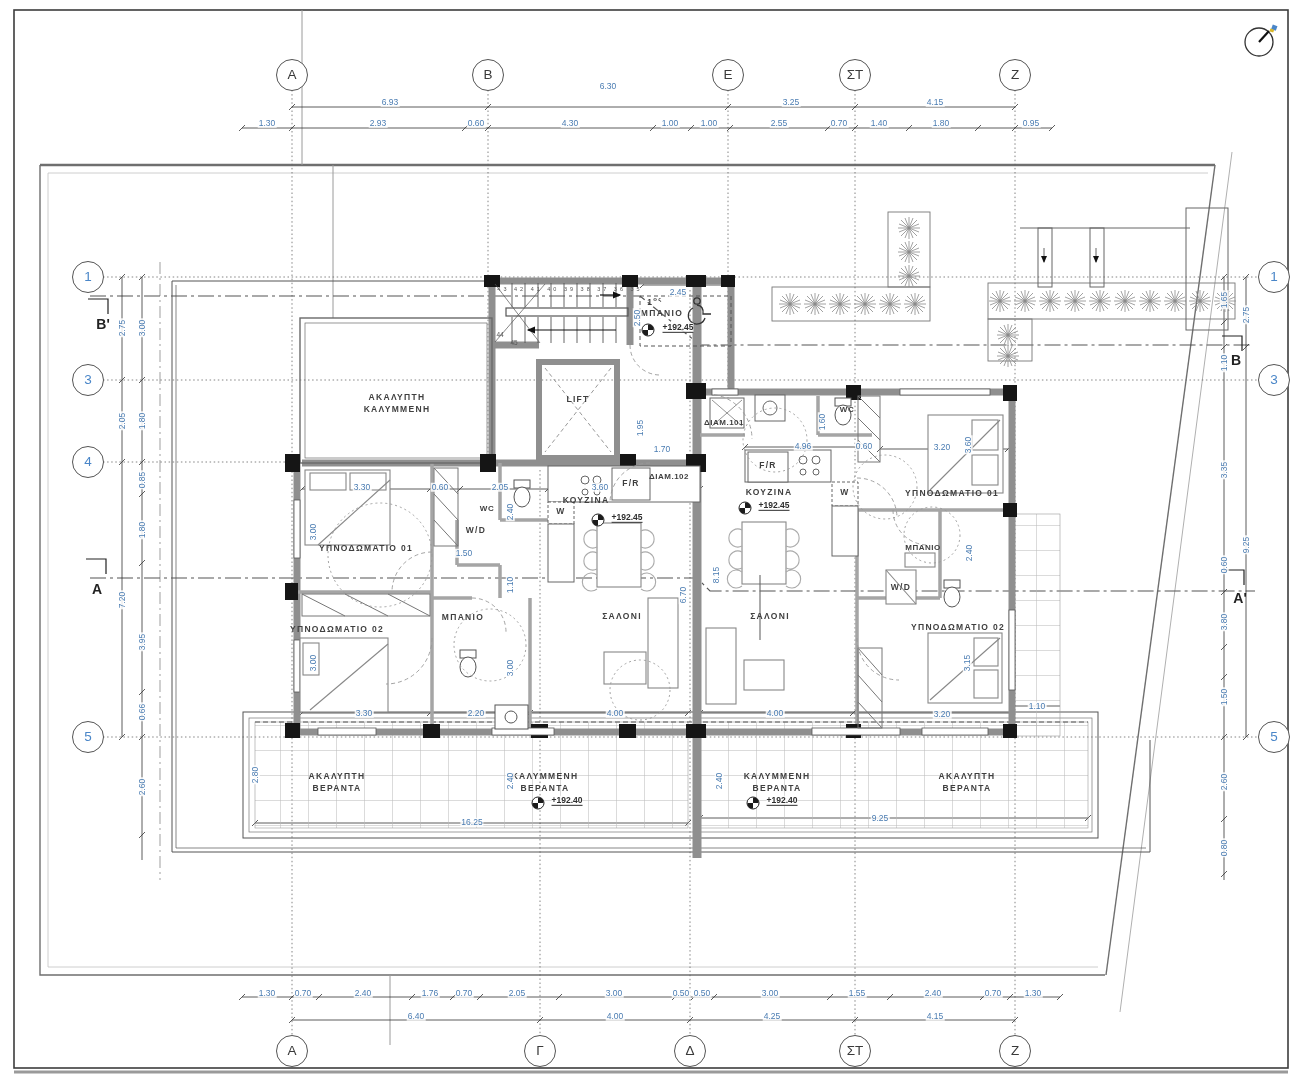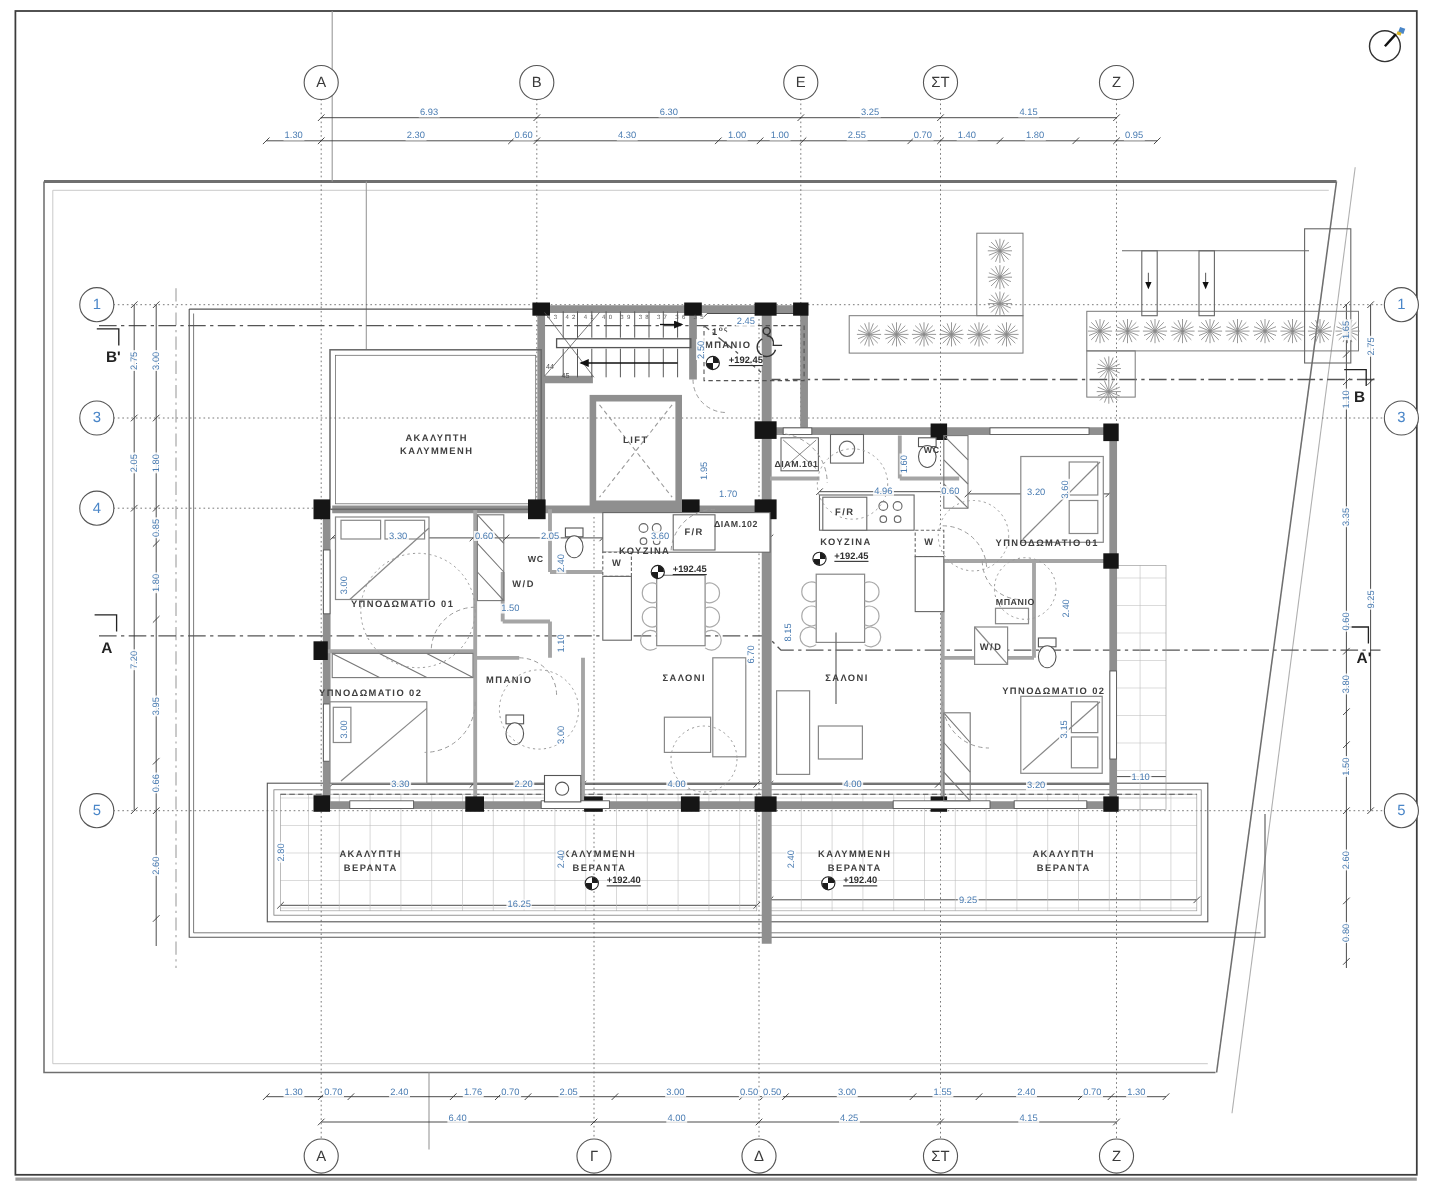--- a/index.html
+++ b/index.html
@@ -365,25 +365,25 @@
 <div class="gb num" style="left:1274px;top:277px">1</div>
 <div class="gb num" style="left:1274px;top:380px">3</div>
 <div class="gb num" style="left:1274px;top:737px">5</div>
 
 <span class="flag" style="left:103px;top:324px">B'</span>
 <span class="flag" style="left:97px;top:589px">A</span>
 <span class="flag" style="left:1236px;top:360px">B</span>
 <span class="flag" style="left:1240px;top:598px">A'</span>
 
 <span class="d" style="left:390px;top:102px">6.93</span>
-<span class="d" style="left:608px;top:102px">6.30</span>
+<span class="d" style="left:608px;top:86px">6.30</span>
 <span class="d" style="left:791px;top:102px">3.25</span>
 <span class="d" style="left:935px;top:102px">4.15</span>
 <span class="d" style="left:267px;top:123px">1.30</span>
-<span class="d" style="left:378px;top:123px">2.30</span>
+<span class="d" style="left:378px;top:123px">2.93</span>
 <span class="d" style="left:476px;top:123px">0.60</span>
 <span class="d" style="left:570px;top:123px">4.30</span>
 <span class="d" style="left:670px;top:123px">1.00</span>
 <span class="d" style="left:709px;top:123px">1.00</span>
 <span class="d" style="left:779px;top:123px">2.55</span>
 <span class="d" style="left:839px;top:123px">0.70</span>
 <span class="d" style="left:879px;top:123px">1.40</span>
 <span class="d" style="left:941px;top:123px">1.80</span>
 <span class="d" style="left:1031px;top:123px">0.95</span>
 

